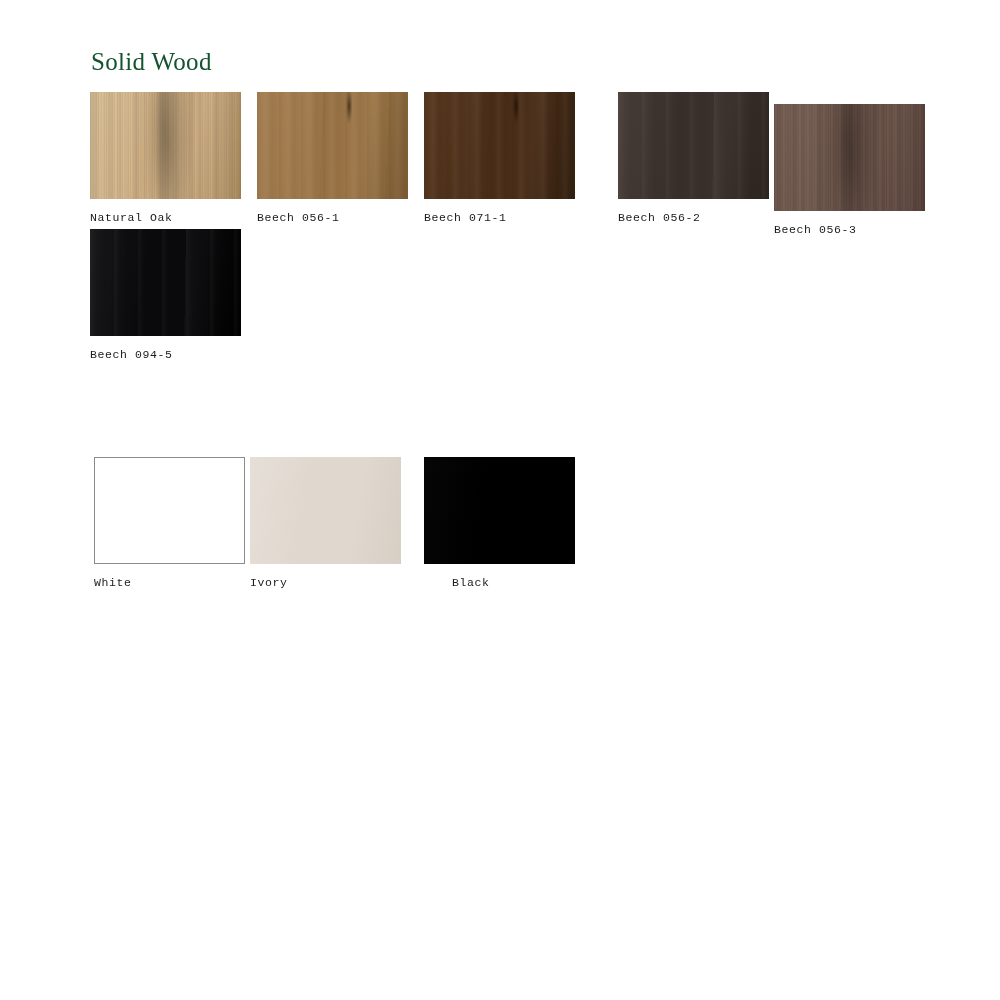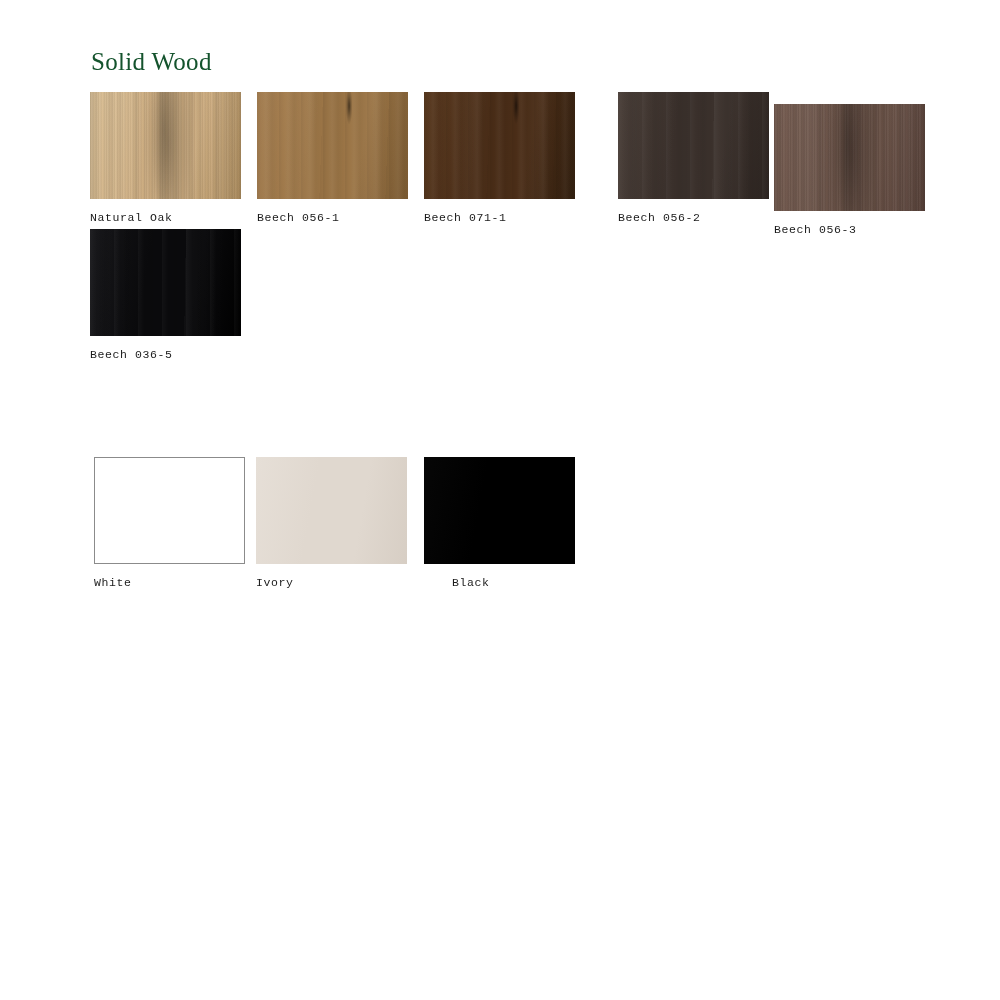--- a/index.html
+++ b/index.html
@@ -191,31 +191,31 @@
           <div class="grain fine"></div>
           <div class="grain cathedral"></div>
           <div class="grain vertstreak"></div>
         </div>
         <div class="swatch-label" style="margin-top: 13px;">Beech 056-3</div>
       </div>
       <div class="swatch-cell" style="left: 0px; top: 137px;">
         <div class="swatch-chip" style="background: linear-gradient(100deg, rgb(20, 20, 23) 0%, rgb(10, 10, 12) 38%, rgb(10, 10, 12) 68%, rgb(0, 0, 0) 100%);">
           <div class="grain faint"></div>
         </div>
-        <div class="swatch-label" style="margin-top: 13px;">Beech 036-5</div>
+        <div class="swatch-label" style="margin-top: 13px;">Beech 094-5</div>
       </div>
     </div>
 
 
   <div class="swatch-grid" id="lacquered-grid">
       <div class="swatch-cell" style="left: 4px; top: 0px;">
         <div class="swatch-chip bordered" style="background: rgb(255, 255, 255); border-color: rgb(139, 139, 139);"></div>
         <div class="swatch-label" style="margin-top: 13px;">White</div>
       </div>
-      <div class="swatch-cell" style="left: 166px; top: 0px;">
+      <div class="swatch-cell" style="left: 160px; top: 0px;">
         <div class="swatch-chip" style="background: linear-gradient(100deg, rgb(230, 223, 215) 0%, rgb(224, 216, 207) 38%, rgb(224, 216, 207) 68%, rgb(215, 206, 196) 100%);"></div>
         <div class="swatch-label" style="margin-top: 13px;">Ivory</div>
       </div>
       <div class="swatch-cell" style="left: 334px; top: 0px;">
         <div class="swatch-chip" style="background: linear-gradient(100deg, rgb(6, 6, 6) 0%, rgb(0, 0, 0) 38%, rgb(0, 0, 0) 68%, rgb(0, 0, 0) 100%);"></div>
         <div class="swatch-label" style="margin-top: 13px; padding-left: 28px;">Black</div>
       </div>
     </div>
 
 </div>

